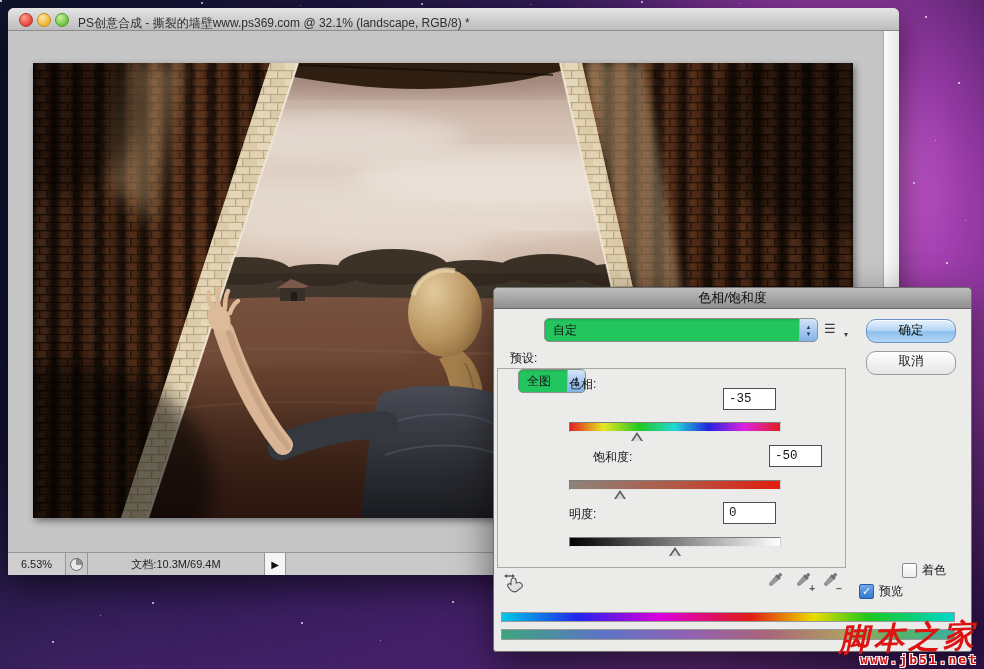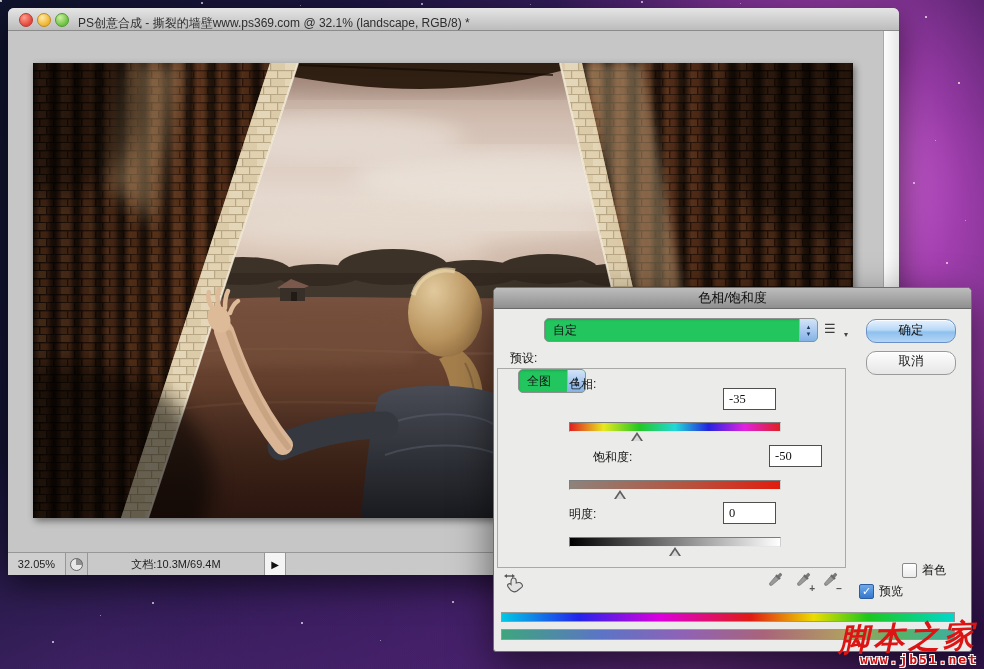--- a/index.html
+++ b/index.html
@@ -65,21 +65,21 @@
   .stepper span{font-size:6px;line-height:6px;color:#1d3a5f;}
   .listbtn{position:absolute;width:24px;height:18px;color:#3c3c3c;}
   .listbtn .bars{font-size:13px;line-height:16px;}
   .listbtn .caret{font-size:8px;position:absolute;right:0;bottom:0;color:#444;}
   .btn{position:absolute;width:88px;height:22px;border-radius:10px;text-align:center;line-height:21px;font-size:12.5px;color:#101010;}
   .btn.ok{background:linear-gradient(#e7f2fd 0%,#b8d9f6 45%,#8fc0ee 55%,#b3d6f5 100%);border:1px solid #6b90c4;box-shadow:inset 0 1px 0 rgba(255,255,255,.8);}
   .btn.cancel{background:linear-gradient(#fdfdfd,#e6e6e6);border:1px solid #9a9a9a;box-shadow:inset 0 1px 0 #fff;}
   .chan-wrap{position:absolute;left:20px;top:79px;background:#ebebe9;padding:2px 4px;}
   .groupbox{position:absolute;left:3px;top:80px;width:347px;height:198px;border:1px solid #a9a9a7;}
   .valbox{position:absolute;width:46px;height:20px;border:1px solid #4f4f4f;background:#fff;font-size:12.5px;
-    font-family:Liberation Serif, serif;padding:0 0 0 5px;color:#111;}
+    font-family:Liberation Mono, monospace;padding:0 0 0 5px;color:#111;}
   .slider{position:absolute;width:212px;height:22px;}
   .track{position:absolute;left:0;top:0;width:210px;height:8px;border:1px solid #7d7d7d;
     border-bottom-color:#e6e6e6;border-right-color:#cfcfcf;}
   .track.hue{background:linear-gradient(90deg,#e02020,#e8e820 16%,#22c822 33%,#22d8d8 50%,#2424e0 66%,#e022e0 83%,#e02020);}
   .track.sat{background:linear-gradient(90deg,#8d837b,#b5543f 55%,#e21d0e);}
   .track.lig{background:linear-gradient(90deg,#000,#fff);}
   .pointer{position:absolute;top:10px;width:0;height:0;border-left:6px solid transparent;border-right:6px solid transparent;border-bottom:9px solid #5e5e5e;}
   .pointer::after{content:"";position:absolute;left:-4px;top:2.5px;width:0;height:0;
     border-left:4px solid transparent;border-right:4px solid transparent;border-bottom:6px solid #d9d9d9;}
   .toolicon{position:absolute;}
@@ -274,21 +274,21 @@
           </g>
         </g>
 
         <rect width="820" height="455" fill="#3a2414" opacity=".05"></rect>
       </svg>
     </div>
   </div>
 
   <div class="doc-status">
     <div class="seg zoom">
-      <span>32.05%</span>
+      <span>6.53%</span>
     </div>
     <div class="seg sicon">
       <span class="status-circle"></span>
     </div>
     <div class="seg docinfo">
       <span>文档:10.3M/69.4M</span>
     </div>
     <div class="seg expand">
       <span>▶</span>
     </div>

